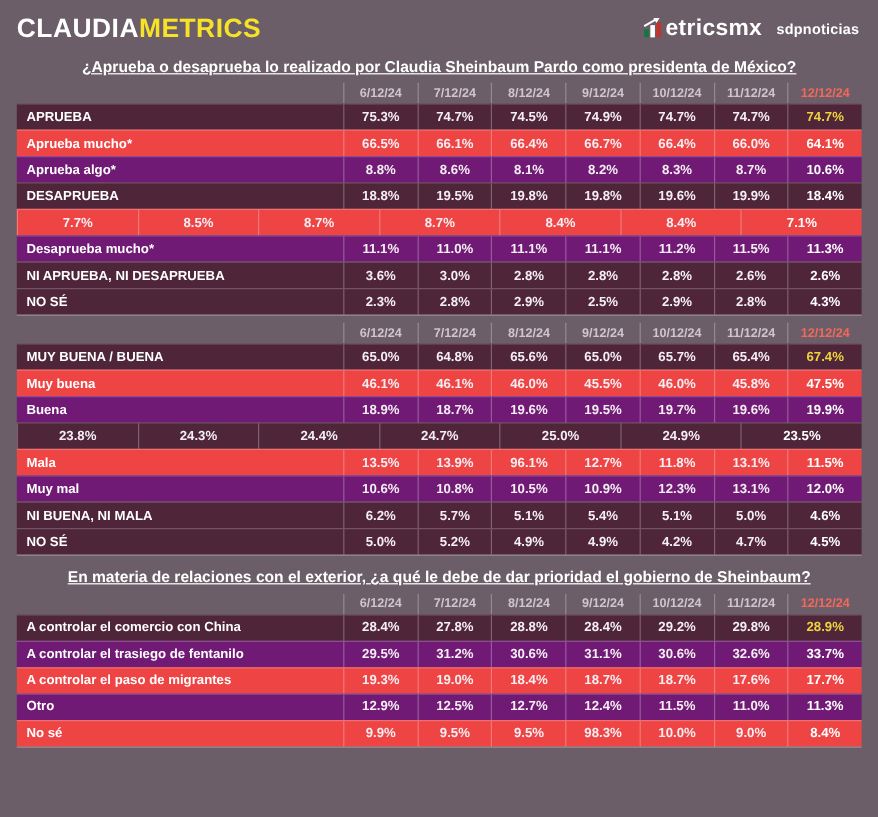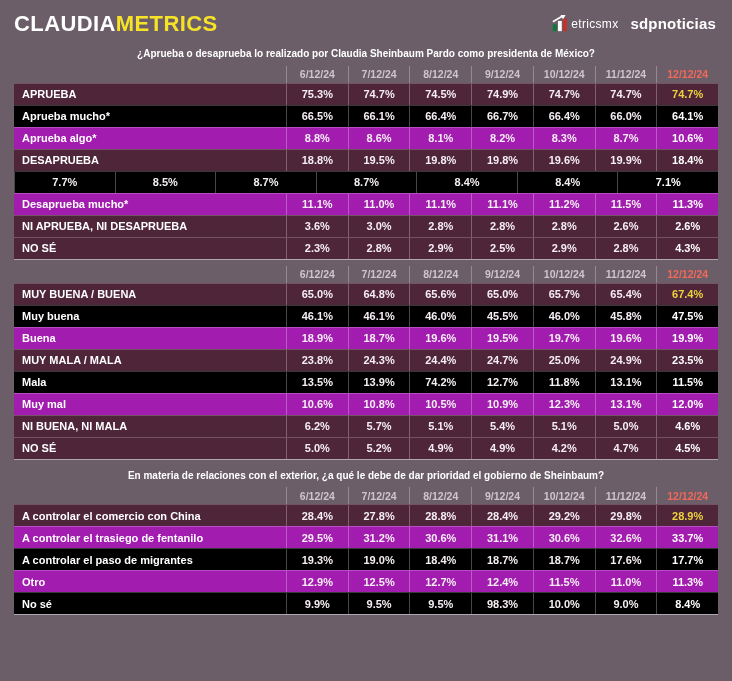--- a/index.html
+++ b/index.html
@@ -12,34 +12,34 @@
   
   .topbar{
     display:flex;justify-content:space-between;align-items:center;
     padding:13px 16px 4px 14px;height:38px;box-sizing:border-box;
   }
   .brand{font-size:22px;font-weight:800;color:#ffffff;letter-spacing:.4px;line-height:1;}
   .brand .b2{color:#f6e227;}
   .logos{display:flex;align-items:center;gap:12px;}
   .mxlogo{display:flex;align-items:center;gap:2px;}
   .mxlogo svg{display:block;}
-  .mxtext{color:#ffffff;font-weight:400;font-size:12px;letter-spacing:.3px;line-height:1;}
-  .sdp{color:#ffffff;font-weight:600;font-size:15px;letter-spacing:.2px;line-height:1;}
+  .mxtext{color:#ffffff;font-weight:700;font-size:19px;letter-spacing:.3px;line-height:1;}
+  .sdp{color:#ffffff;font-weight:600;font-size:12px;letter-spacing:.2px;line-height:1;}
   
   .section{margin-top:6px;}
   .qtitle{
-    text-align:center;color:#ffffff;font-weight:bold;font-size:10px;
-    margin:10px 24px 5px;line-height:1.25;
+    text-align:center;color:#ffffff;font-weight:bold;font-size:13px;
+    margin:10px 24px 5px;line-height:1.25;text-decoration:underline;
   }
   .ptable{margin:0 14px;border-bottom:1px solid rgba(255,255,255,.45);}
   .thdr{display:flex;height:17px;}
   .trow{display:flex;height:21px;border-top:1px solid rgba(255,255,255,.22);align-items:center;}
   .trow.dark  {background:#4e2539;}
-  .trow.medium{background:#a21caf;}
-  .trow.light {background:#000000;}
+  .trow.medium{background:#701a75;}
+  .trow.light {background:#ef4444;}
   .cell{
     display:flex;align-items:center;height:100%;
     font-weight:bold;font-size:11px;box-sizing:border-box;
   }
   .lblcell{width:272px;padding-left:8px;color:#ffffff;justify-content:flex-start;}
   .valcell{flex:1;justify-content:center;color:#f5eef3;border-left:1px solid rgba(255,255,255,.28);}
   .thdr .lblcell{border:none;}
   .thdr .valcell{color:#cfc5cb;font-size:10.5px;background:transparent;}
   .thdr .valcell.lastcol{color:#f2685a;}
   .trow .valcell.lastcol{color:#ffffff;}
@@ -200,34 +200,33 @@
         <div class="cell lblcell">Buena</div>
         <div class="cell valcell">18.9%</div>
         <div class="cell valcell">18.7%</div>
         <div class="cell valcell">19.6%</div>
         <div class="cell valcell">19.5%</div>
         <div class="cell valcell">19.7%</div>
         <div class="cell valcell">19.6%</div>
         <div class="cell valcell lastcol">19.9%</div>
       </div>
       <div class="trow dark">
-        <div class="cell lblcell">MUY MALA / MALA</div>
         <div class="cell valcell">23.8%</div>
         <div class="cell valcell">24.3%</div>
         <div class="cell valcell">24.4%</div>
         <div class="cell valcell">24.7%</div>
         <div class="cell valcell">25.0%</div>
         <div class="cell valcell">24.9%</div>
         <div class="cell valcell lastcol">23.5%</div>
       </div>
       <div class="trow light">
         <div class="cell lblcell">Mala</div>
         <div class="cell valcell">13.5%</div>
         <div class="cell valcell">13.9%</div>
-        <div class="cell valcell">74.2%</div>
+        <div class="cell valcell">96.1%</div>
         <div class="cell valcell">12.7%</div>
         <div class="cell valcell">11.8%</div>
         <div class="cell valcell">13.1%</div>
         <div class="cell valcell lastcol">11.5%</div>
       </div>
       <div class="trow medium">
         <div class="cell lblcell">Muy mal</div>
         <div class="cell valcell">10.6%</div>
         <div class="cell valcell">10.8%</div>
         <div class="cell valcell">10.5%</div>

